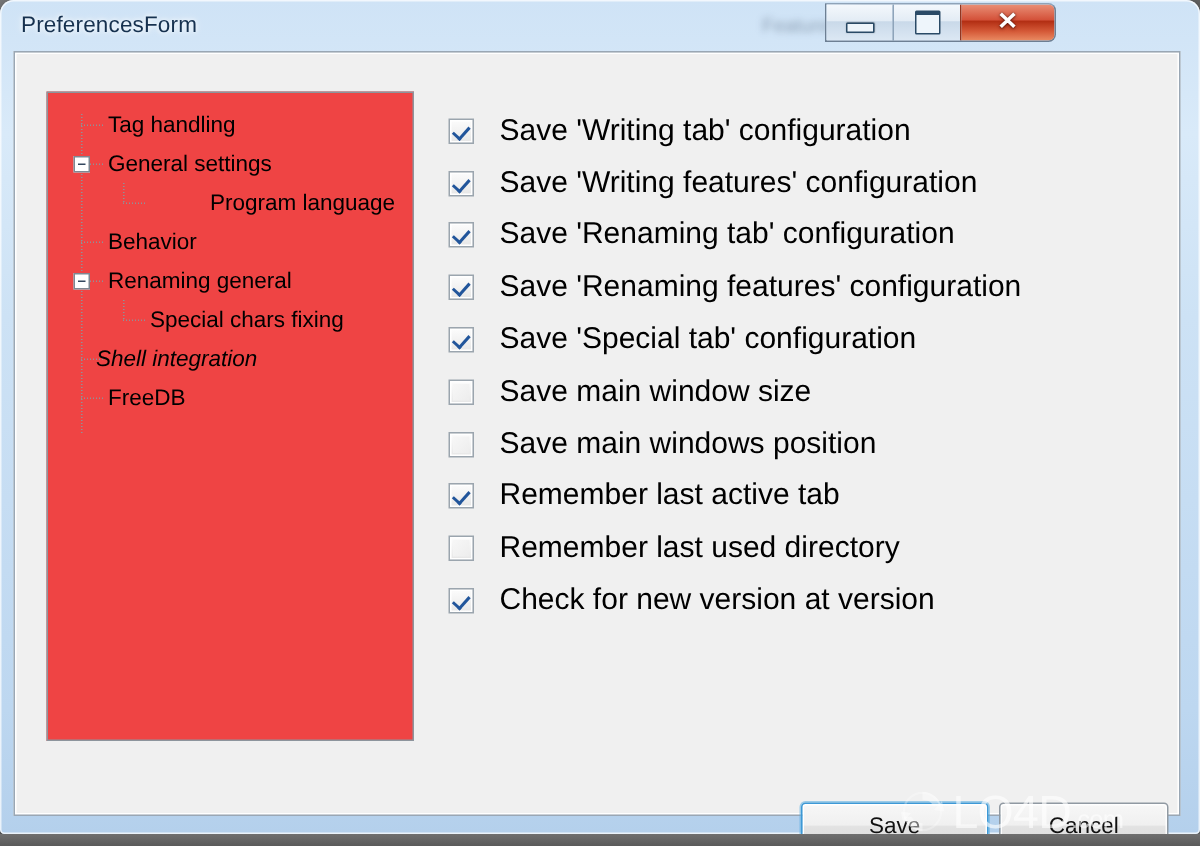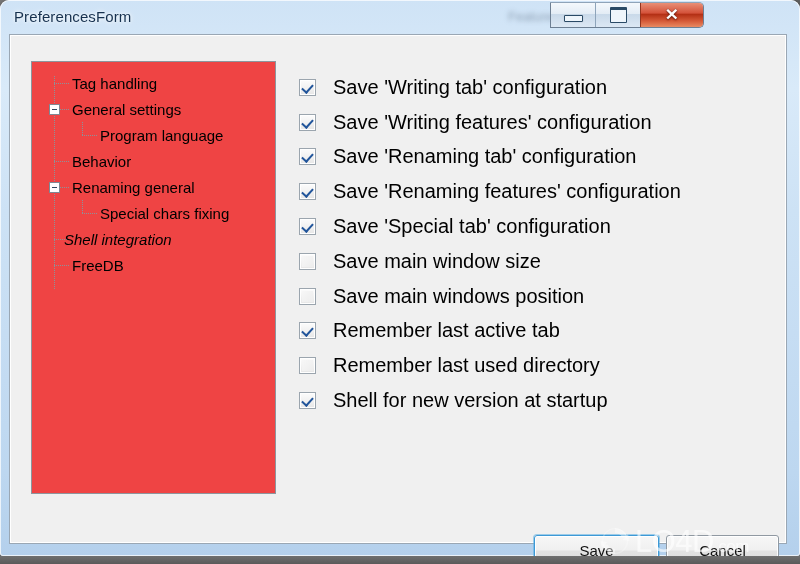--- a/index.html
+++ b/index.html
@@ -368,21 +368,21 @@
               <span class="tlabel" style="margin-left: 40px;">Tag handling</span>
             </div>
             <div class="tnode">
               <span class="tstub" style="left: 22px; width: 15px; top: 13px;"></span>
               <span class="expander" style="left: 17px; top: 8px;"></span>
               <span class="tlabel" style="margin-left: 40px;">General settings</span>
             </div>
             <div class="tnode">
               <span class="tstub" style="left: 50px; width: 15px; top: 13px;"></span>
               <span class="childline" style="left: 50px; top: 0px; height: 14px;"></span>
-              <span class="tlabel" style="margin-left: 68px;">Program language</span>
+              <span class="tlabel" style="margin-left: 108px;">Program language</span>
             </div>
             <div class="tnode">
               <span class="tstub" style="left: 22px; width: 15px; top: 13px;"></span>
               <span class="tlabel" style="margin-left: 40px;">Behavior</span>
             </div>
             <div class="tnode">
               <span class="tstub" style="left: 22px; width: 15px; top: 13px;"></span>
               <span class="expander" style="left: 17px; top: 8px;"></span>
               <span class="tlabel" style="margin-left: 40px;">Renaming general</span>
             </div>
@@ -434,21 +434,21 @@
           <div class="crow">
             <span class="cbox checked"></span>
             <span class="clabel">Remember last active tab</span>
           </div>
           <div class="crow">
             <span class="cbox unchecked"></span>
             <span class="clabel">Remember last used directory</span>
           </div>
           <div class="crow">
             <span class="cbox checked"></span>
-            <span class="clabel">Shell for new version at startup</span>
+            <span class="clabel">Check for new version at version</span>
           </div>
         </div>
 
       <div class="dlgbtn" id="save-button">
         <span>Save</span>
       </div>
       <div class="dlgbtn" id="cancel-button">
         <span>Cancel</span>
       </div>
     </div>

